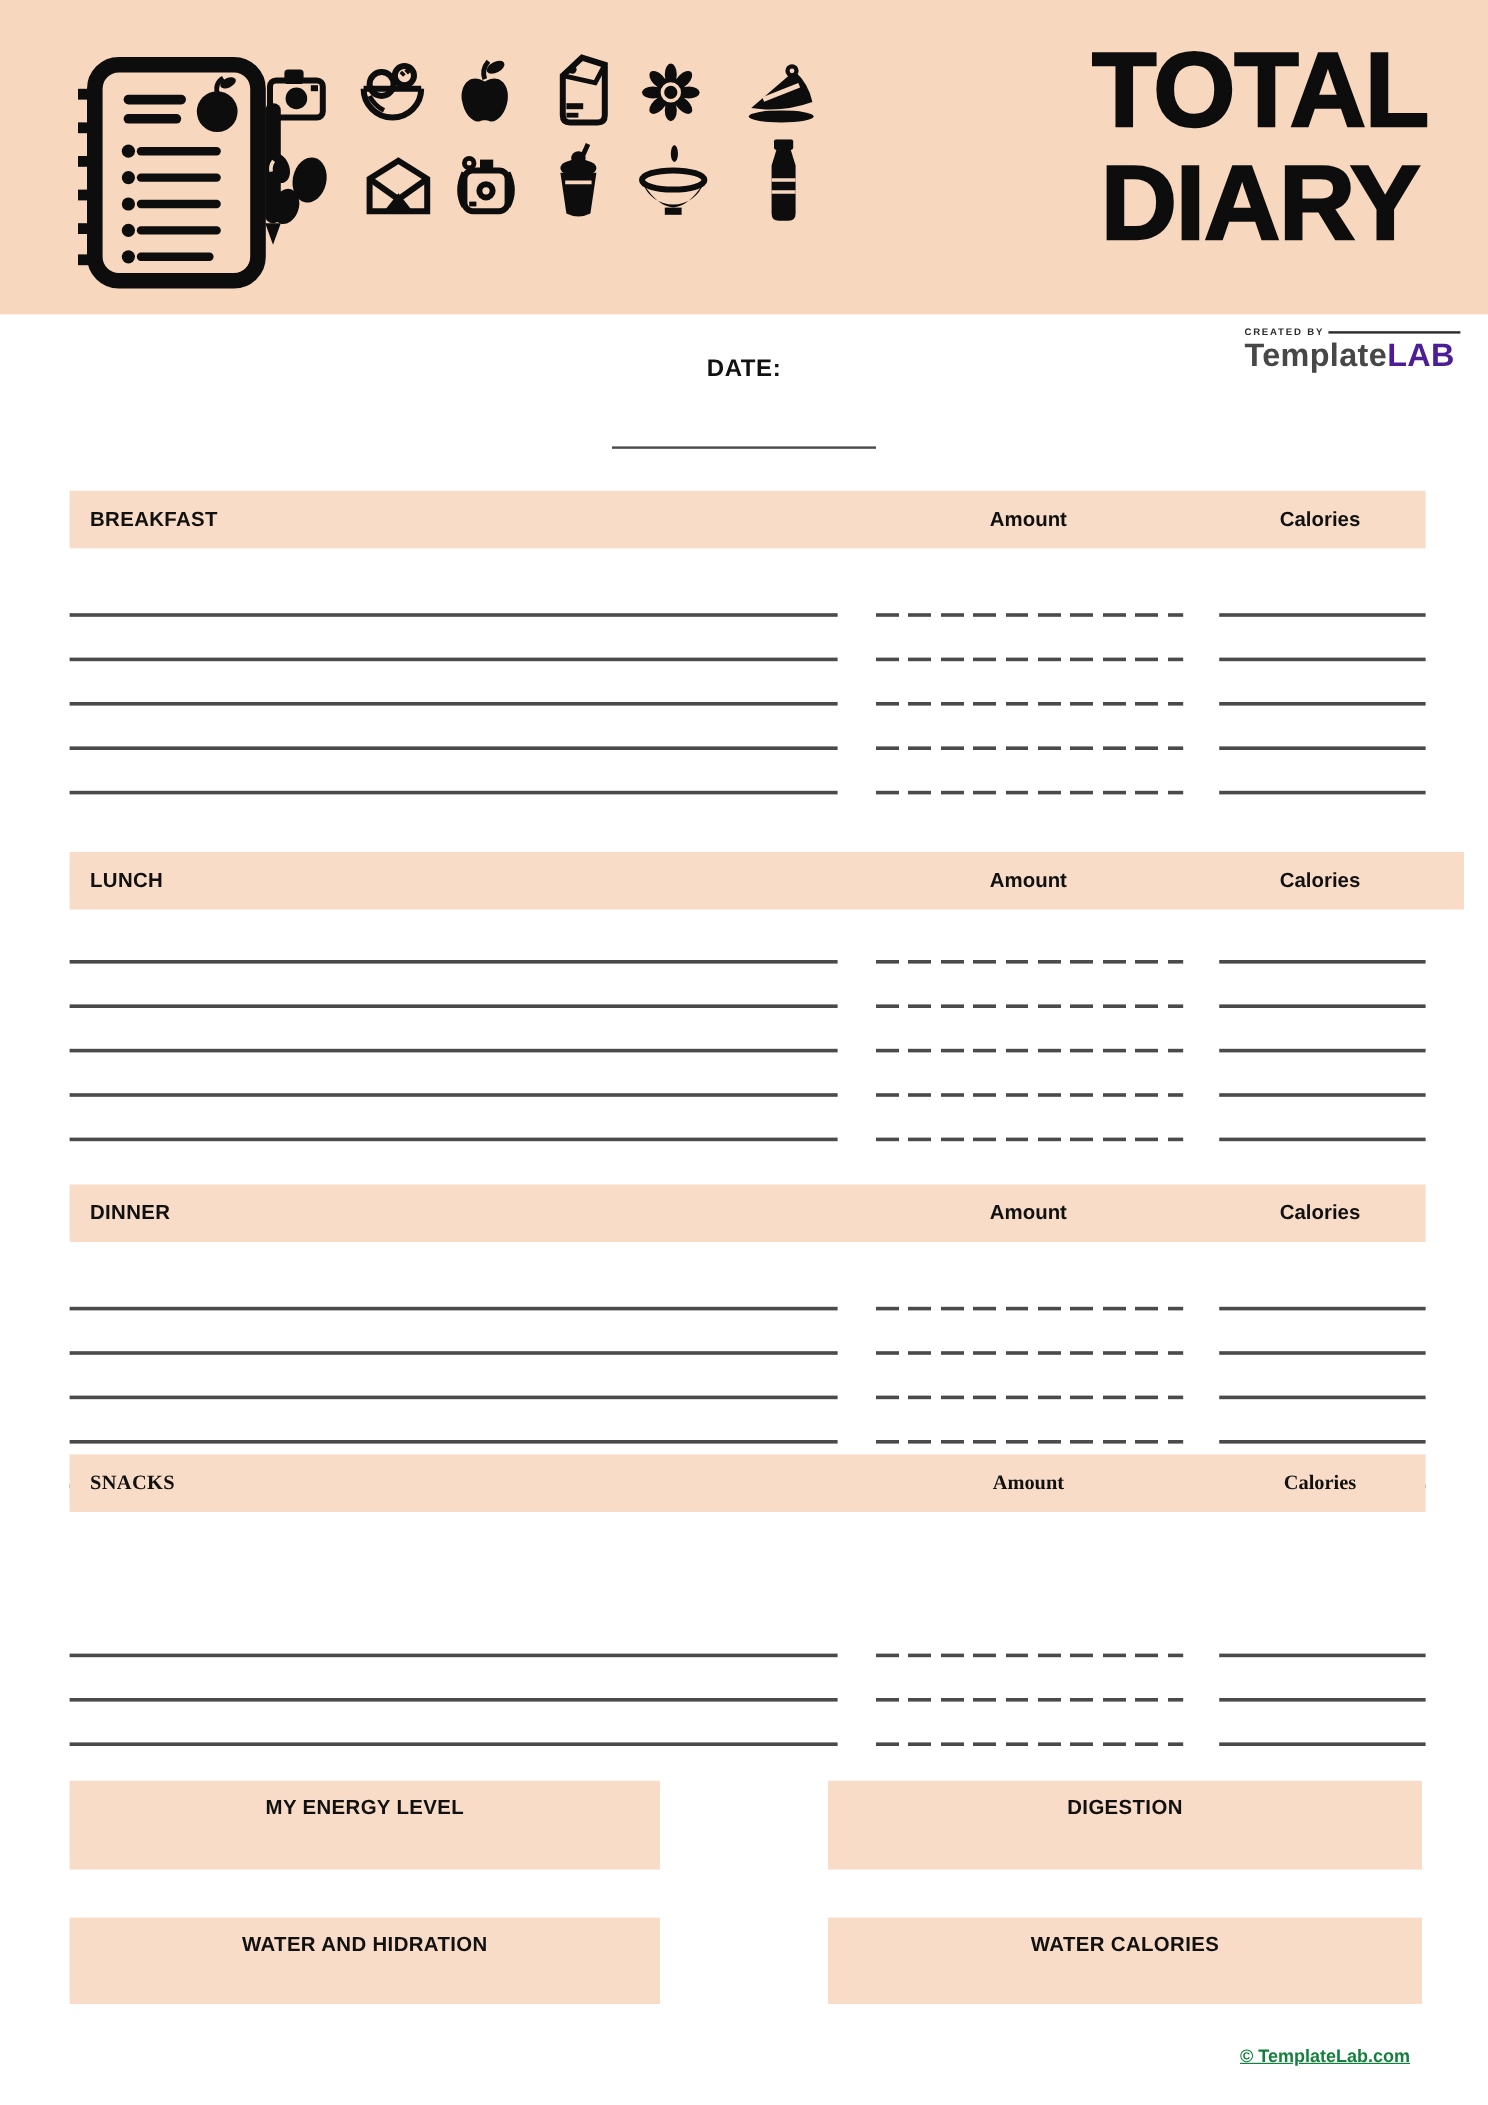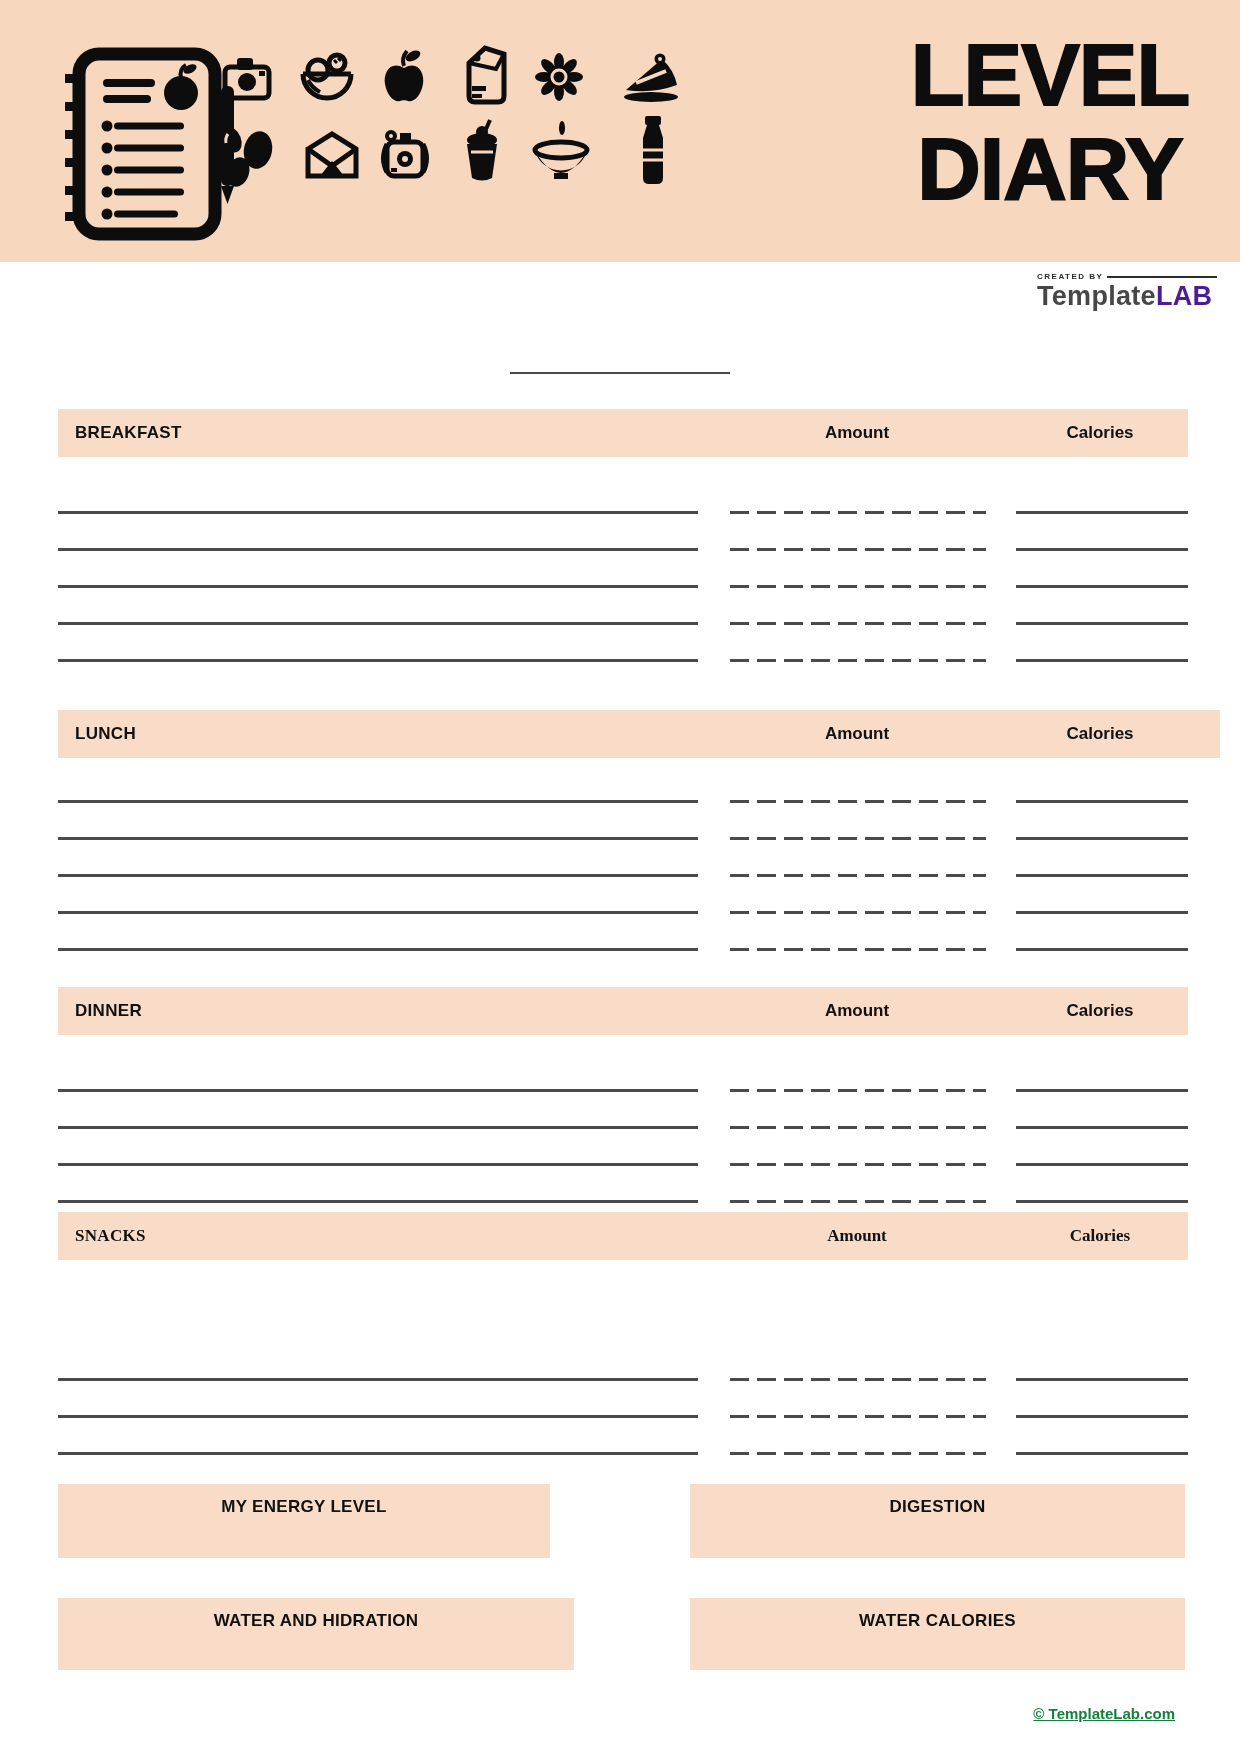--- a/index.html
+++ b/index.html
@@ -46,21 +46,21 @@
   .ln.amt{left:730px;width:256px;background:repeating-linear-gradient(90deg,
           #4a4a4a 0 19px,transparent 19px 27px);}
   .ln.cal{left:1016px;width:172px;}
 
   
   .sum-box{position:absolute;background:#f9dcc7;}
   .sum-box .sum-label{position:absolute;left:0;top:13px;width:100%;text-align:center;
                       font-size:17px;font-weight:bold;letter-spacing:.3px;}
   .box-energy{left:58px;top:1484px;width:492px;height:74px;}
   .box-digestion{left:690px;top:1484px;width:495px;height:74px;}
-  .box-water{left:58px;top:1598px;width:492px;height:72px;padding-left:24px;}
+  .box-water{left:58px;top:1598px;width:492px;height:72px;}
   .box-total{left:690px;top:1598px;width:495px;height:72px;}
 
   
   .footer-credit{position:absolute;top:1705px;right:65px;font-size:15px;font-weight:bold;
                  text-decoration:underline;color:#15803d;}
 </style>
 </head>
 <body>
 
 <div class="page">
@@ -204,30 +204,31 @@
     </span>
     <span class="ic" style="left:636px;top:116px;width:34px;height:70px;">
       <svg viewBox="0 0 34 70">
         <rect x="9" y="0" width="16" height="9" rx="2" class="blk"></rect>
         <path d="M11,9 L23,9 L27,22 L27,62 Q27,68 21,68 L13,68 Q7,68 7,62 L7,22 Z" class="blk"></path>
         <path d="M7,34 L27,34 M7,44 L27,44" stroke="#f8d7bf" stroke-width="3" fill="none"></path>
       </svg>
     </span>
 
     <h1 class="title" style="margin:0;">
-      <div>LEVEL</div>
+      <div>TOTAL</div>
       <div>DIARY</div>
     </h1>
   </header>
 
   <div class="logo">
     <div class="created-by">CREATED BY</div>
     <div class="brand"><span>Template</span><span class="lab">LAB</span></div>
   </div>
 
+  <div class="date-label">DATE:</div>
   <div class="date-line"></div>
 
   <div id="sections-root">
 
     <div class="meal-bar" style="top:409px;">
       <span class="bar-label">BREAKFAST</span>
       <span class="hdr hdr-amount">Amount</span>
       <span class="hdr hdr-cal">Calories</span>
     </div>
     <div class="rows">

